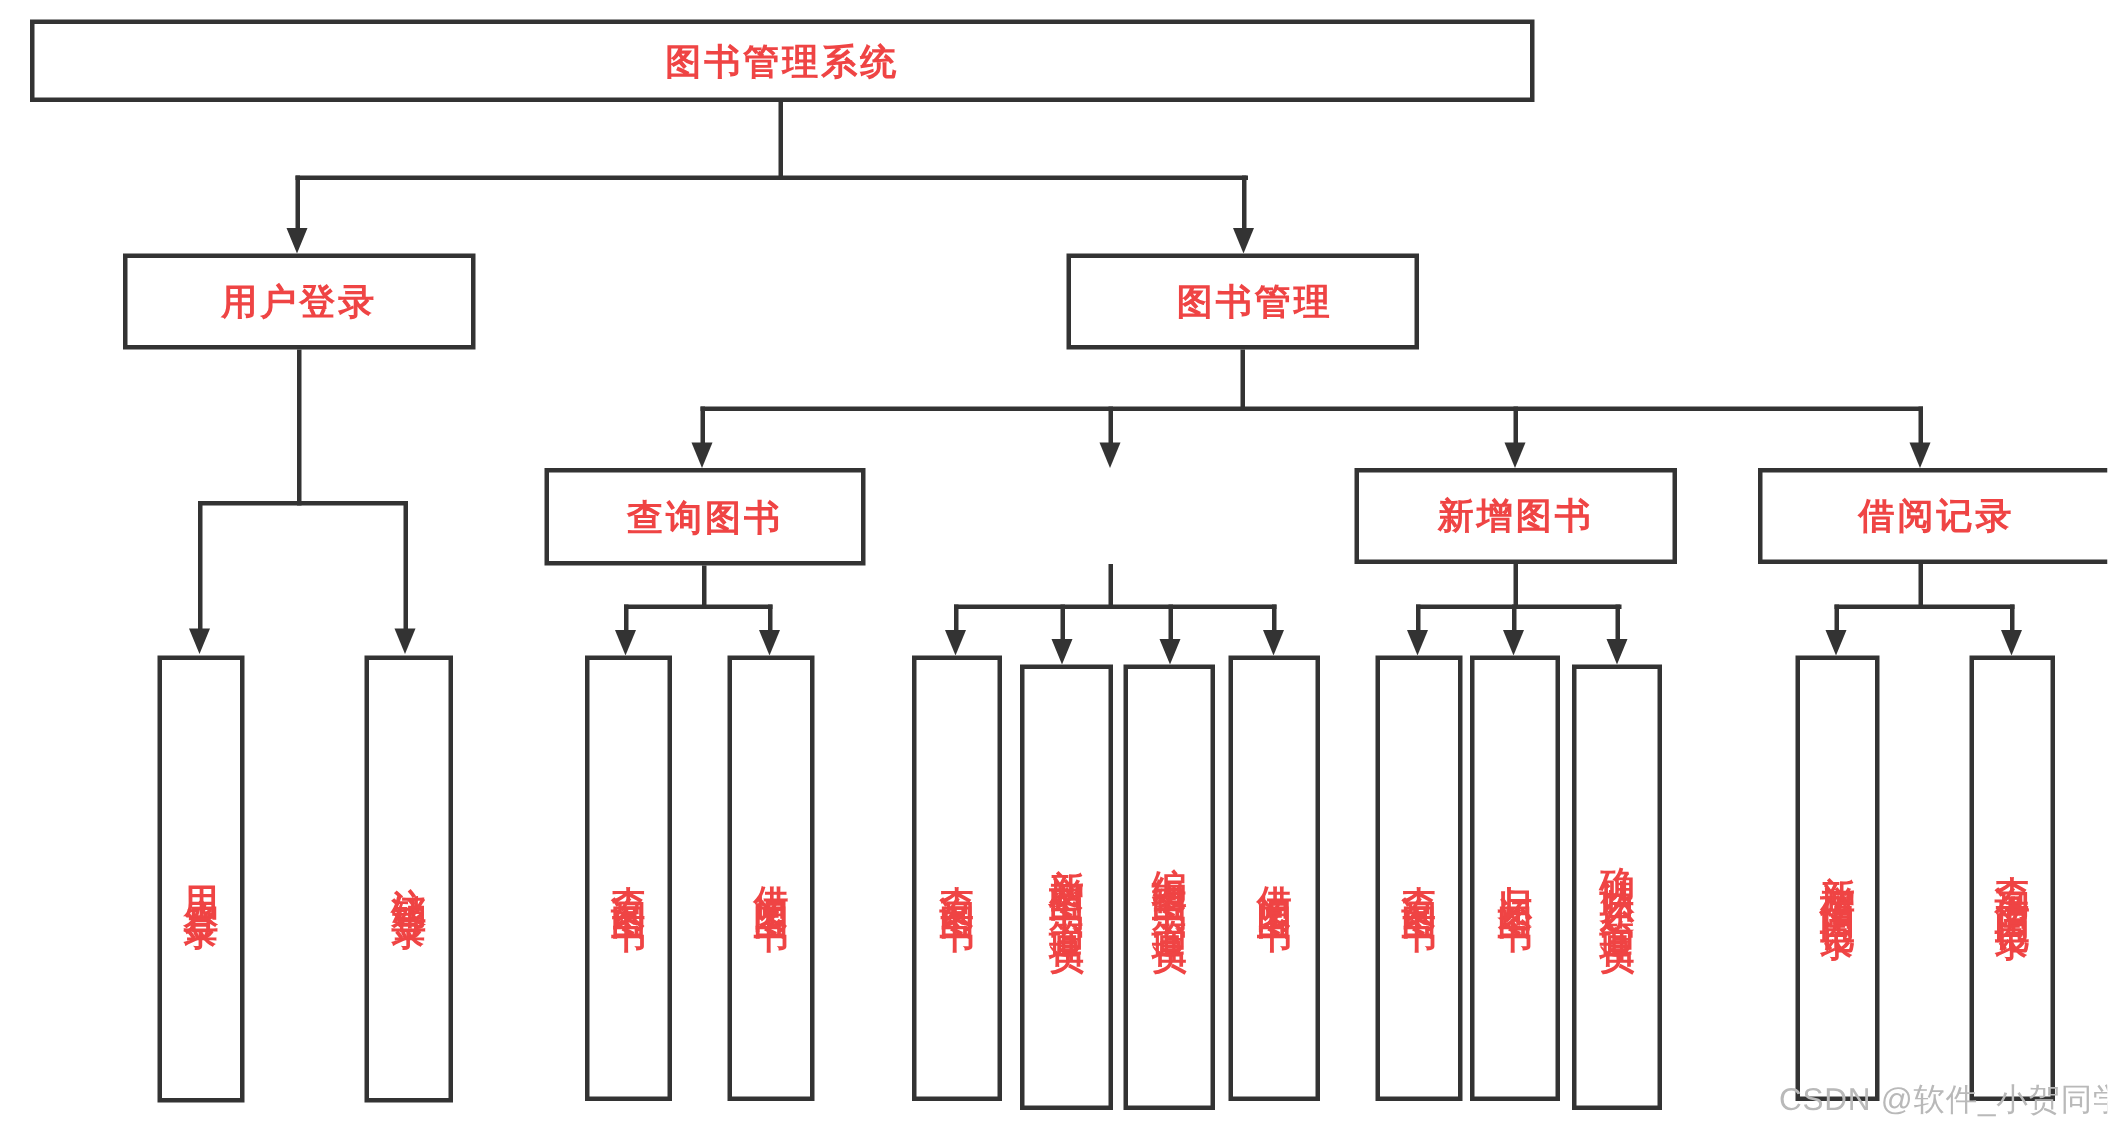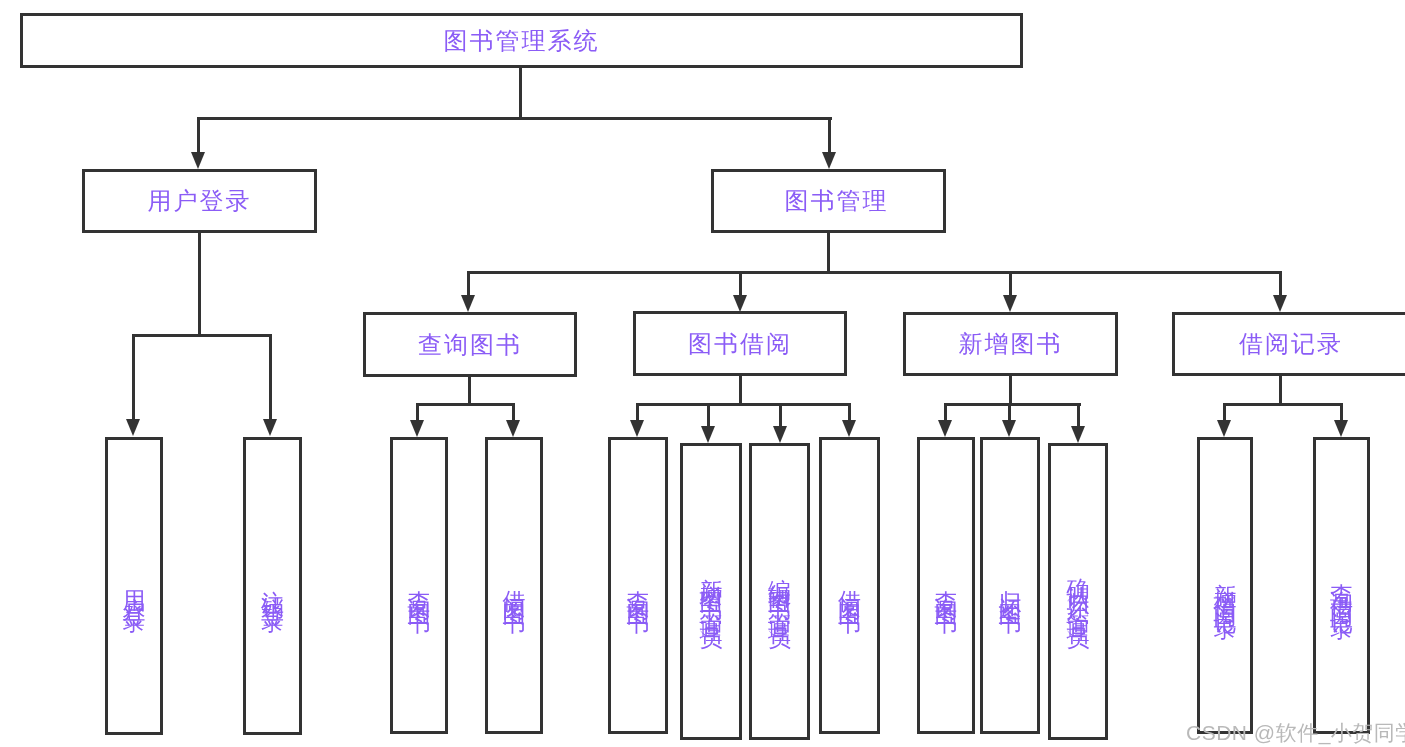--- a/index.html
+++ b/index.html
@@ -5,21 +5,21 @@
   html,body { margin:0; padding:0; background:#ffffff; }
   .canvas {
     position:relative; width:1405px; height:747px;
     background:#ffffff; overflow:hidden;
     font-family:"Liberation Sans","DejaVu Sans",sans-serif;
   }
   .box {
     position:absolute; box-sizing:border-box;
     border:3px solid #333333; background:#ffffff;
     display:flex; align-items:center; justify-content:center;
-    color:#8b5cf6; font-size:24px; letter-spacing:2px; text-align:center;
+    color:#ef4444; font-size:24px; letter-spacing:2px; text-align:center;font-weight:bold;
   }
   .leaf {
     writing-mode:vertical-rl; text-orientation:mixed;
     font-size:23px; letter-spacing:7px; line-height:1;
     justify-content:center;
   }
   .vline, .hline { position:absolute; background:#333333; }
   .vline { width:3px; }
   .hline { height:3px; }
   .arrowhead {
@@ -62,21 +62,20 @@
   <div class="vline" style="left:467px; top:271px; height:25px;"></div>
   <div class="arrowhead" style="left:461px; top:295px;"></div>
   <div class="vline" style="left:739px; top:271px; height:25px;"></div>
   <div class="arrowhead" style="left:733px; top:295px;"></div>
   <div class="vline" style="left:1009px; top:271px; height:25px;"></div>
   <div class="arrowhead" style="left:1003px; top:295px;"></div>
   <div class="vline" style="left:1279px; top:271px; height:25px;"></div>
   <div class="arrowhead" style="left:1273px; top:295px;"></div>
 
   <div class="box" style="left:363px; top:312px; width:214px; height:65px;">查询图书</div>
-  <div class="box" style="left:633px; top:311px; width:214px; height:65px;">图书借阅</div>
   <div class="box" style="left:903px; top:312px; width:215px; height:64px;">新增图书</div>
   <div class="box" style="left:1172px; top:312px; width:238px; height:64px;">借阅记录</div>
 
   <div class="vline" style="left:468px; top:377px; height:29px;"></div>
   <div class="hline" style="left:416px; top:403px; width:99px;"></div>
   <div class="vline" style="left:416px; top:403px; height:18px;"></div>
   <div class="arrowhead" style="left:410px; top:420px;"></div>
   <div class="vline" style="left:512px; top:403px; height:18px;"></div>
   <div class="arrowhead" style="left:506px; top:420px;"></div>
 

